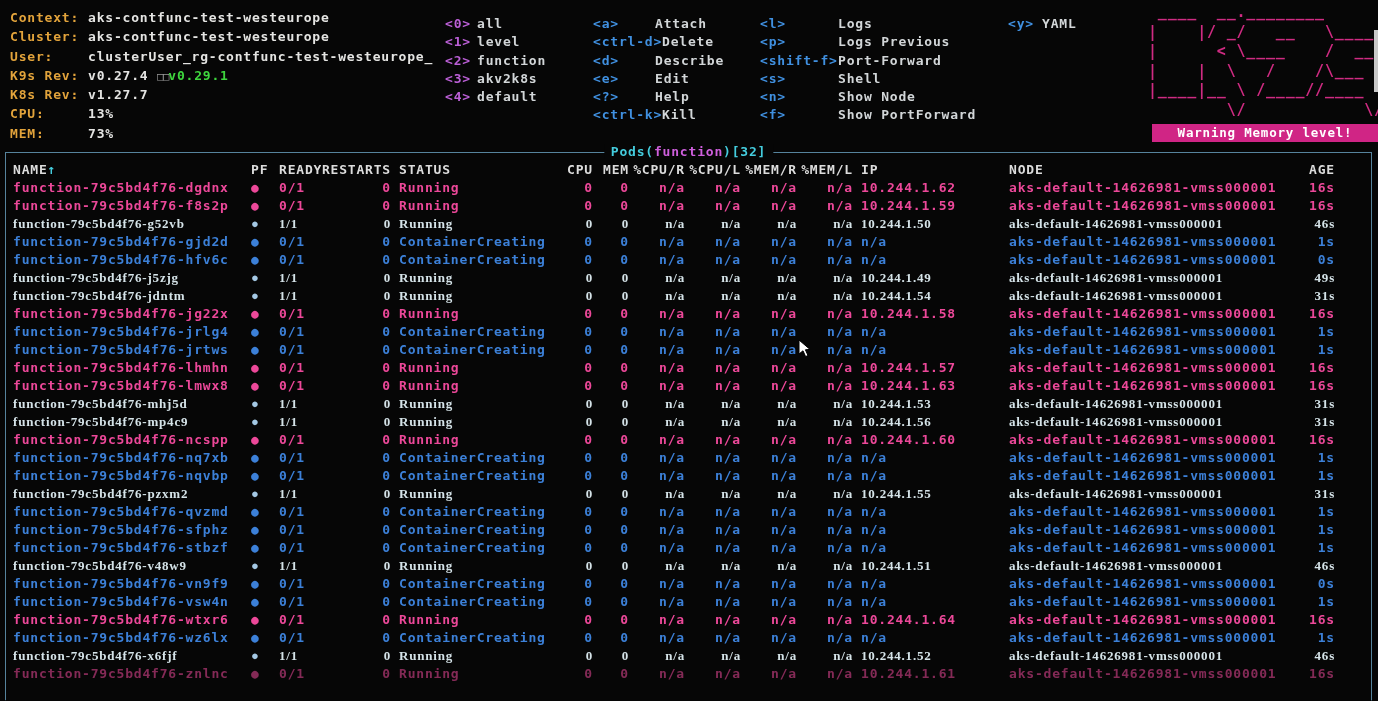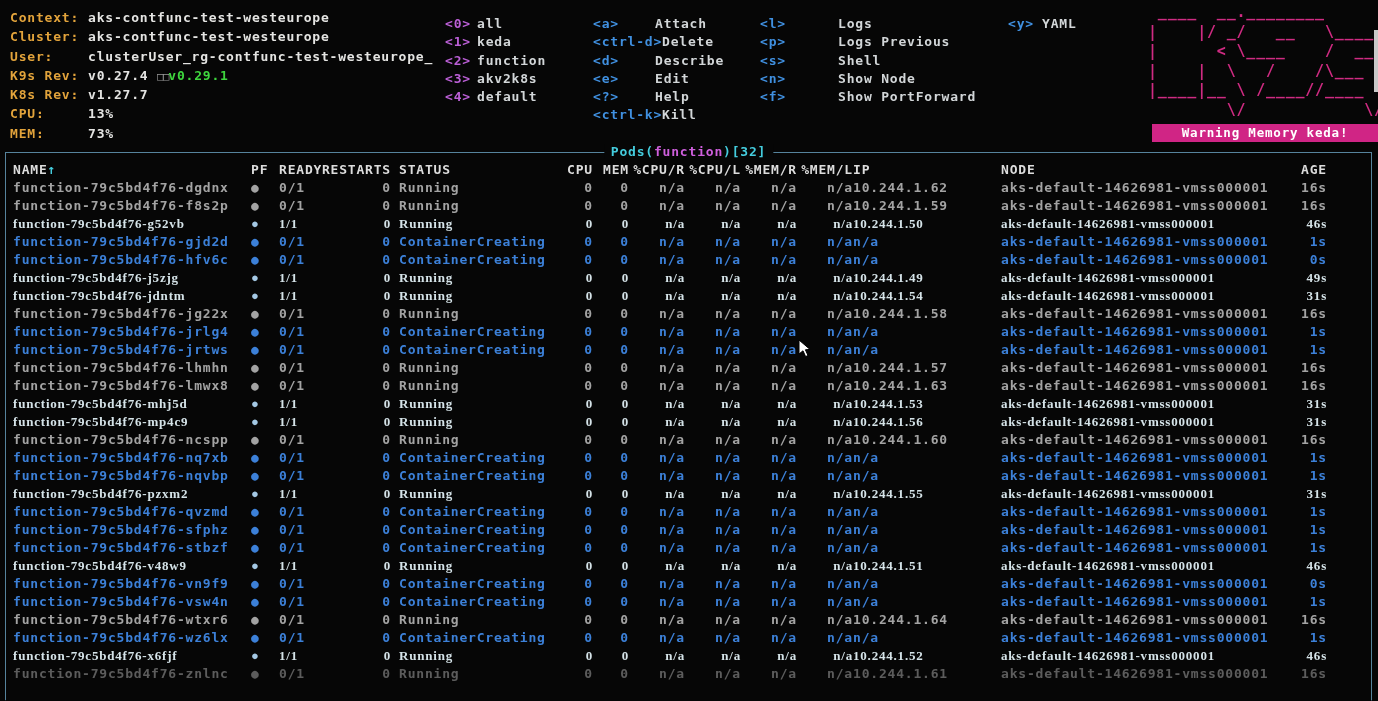--- a/index.html
+++ b/index.html
@@ -47,26 +47,26 @@
   .trow { height:18px; white-space:pre; }
   .c { display:inline-block; vertical-align:top; white-space:pre; overflow:hidden; height:18px; line-height:18px; }
   .c.name { width:238px; }
   .c.pf { width:28px; text-align:left; }
   .c.ready { width:42px; }
   .c.restarts { width:70px; text-align:right; }
   .c.status { width:158px; margin-left:8px; }
   .c.cpu { width:36px; text-align:right; }
   .c.mem { width:36px; text-align:right; }
   .c.cpur,.c.cpul,.c.memr,.c.meml { width:56px; text-align:right; }
-  .c.ip { width:124px; }
+  .c.ip { width:124px; margin-left:8px; }
   .c.node { width:290px; margin-left:24px; }
   .c.age { width:36px; text-align:right; }
   .sort-arrow { color:#44ccdd; }
 
-  .trow.error { color:#a3a3a3; }
+  .trow.error { color:#ec4899; }
   .trow.pending { color:#3c80d8; }
   .trow.ok { color:#d5e3e8;font-family:Liberation Serif, serif; }
   .trow.ok .pf { color:#a4c8e4; }
   .trow.dimmed { opacity:0.55; }
 
   .cursor { position:absolute; left:798px; top:339px; }
 </style>
 </head>
 <body>
 
@@ -96,21 +96,21 @@
         <span class="lbl">MEM:</span><span class="val">73%</span><span class="boxes"></span><span class="latest"></span>
       </div>
     </div>
 
   <div class="menu ns-menu">
 
   <div class="menu-item">
         <span class="key">&lt;0&gt;</span><span class="mlbl">all</span>
       </div>
       <div class="menu-item">
-        <span class="key">&lt;1&gt;</span><span class="mlbl">keda</span>
+        <span class="key">&lt;1&gt;</span><span class="mlbl">level</span>
       </div>
       <div class="menu-item">
         <span class="key">&lt;2&gt;</span><span class="mlbl">function</span>
       </div>
       <div class="menu-item">
         <span class="key">&lt;3&gt;</span><span class="mlbl">akv2k8s</span>
       </div>
       <div class="menu-item">
         <span class="key">&lt;4&gt;</span><span class="mlbl">default</span>
       </div>
@@ -138,20 +138,23 @@
       </div>
     </div>
 
   <div class="menu menu-2">
 
   <div class="menu-item">
         <span class="key">&lt;l&gt;</span><span class="mlbl">Logs</span>
       </div>
       <div class="menu-item">
         <span class="key">&lt;p&gt;</span><span class="mlbl">Logs Previous</span>
+      </div>
+      <div class="menu-item">
+        <span class="key">&lt;shift-f&gt;</span><span class="mlbl">Port-Forward</span>
       </div>
       <div class="menu-item">
         <span class="key">&lt;s&gt;</span><span class="mlbl">Shell</span>
       </div>
       <div class="menu-item">
         <span class="key">&lt;n&gt;</span><span class="mlbl">Show Node</span>
       </div>
       <div class="menu-item">
         <span class="key">&lt;f&gt;</span><span class="mlbl">Show PortForward</span>
       </div>
@@ -164,21 +167,21 @@
       </div>
     </div>
 
   <pre class="logo"> ____  __.________
 |    |/ _/   __   \______
 |      &lt; \____    /  ___/
 |    |  \   /    /\___ \
 |____|__ \ /____//____  &gt;
         \/            \/</pre>
 
-  <div class="warning">Warning Memory keda!</div>
+  <div class="warning">Warning Memory level!</div>
 
   <div class="scrollbar-thumb"></div>
 
   <div class="panel">
     <div class="panel-title"><span class="t-cyan">Pods(</span><span class="t-mag">function</span><span class="t-cyan">)[32]</span></div>
 
     <div class="thead"><span class="c name"><span>NAME</span><span class="sort-arrow">↑</span></span><span class="c pf">PF</span><span class="c ready">READY</span><span class="c restarts">RESTARTS</span><span class="c status">STATUS</span><span class="c cpu">CPU</span><span class="c mem">MEM</span><span class="c cpur">%CPU/R</span><span class="c cpul">%CPU/L</span><span class="c memr">%MEM/R</span><span class="c meml">%MEM/L</span><span class="c ip">IP</span><span class="c node">NODE</span><span class="c age">AGE</span></div>
 
     <div class="rows">
 

